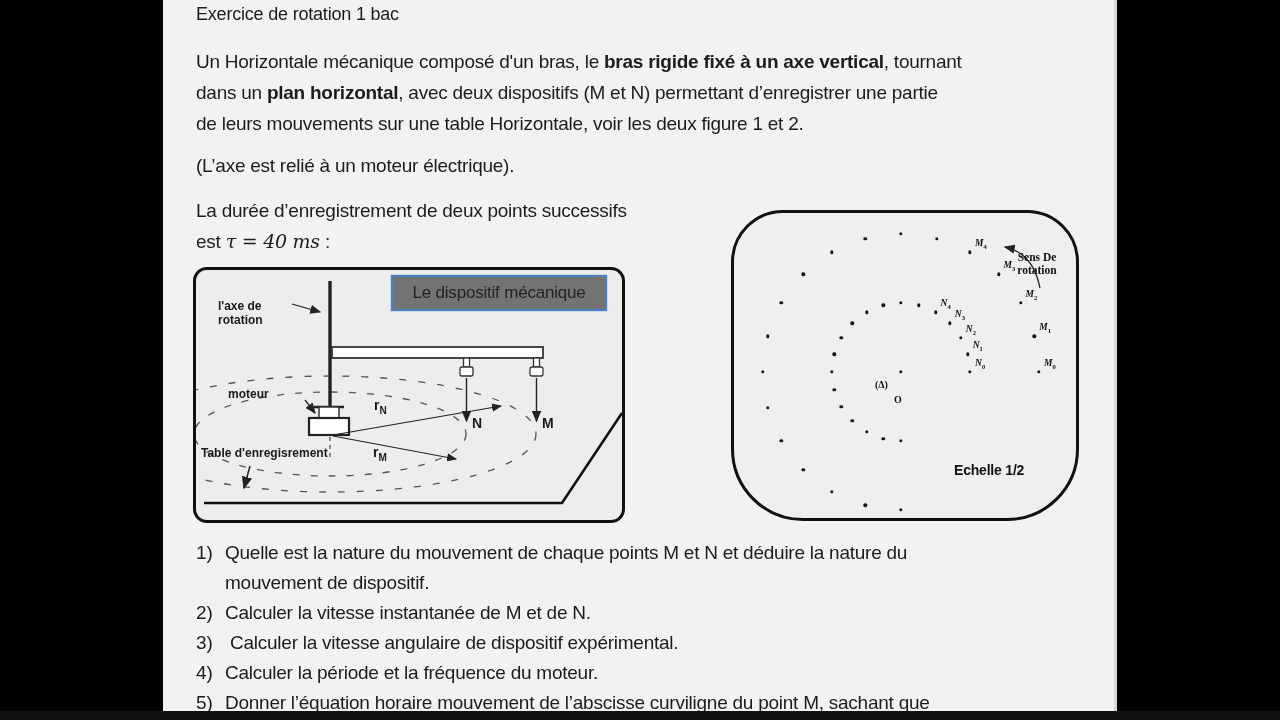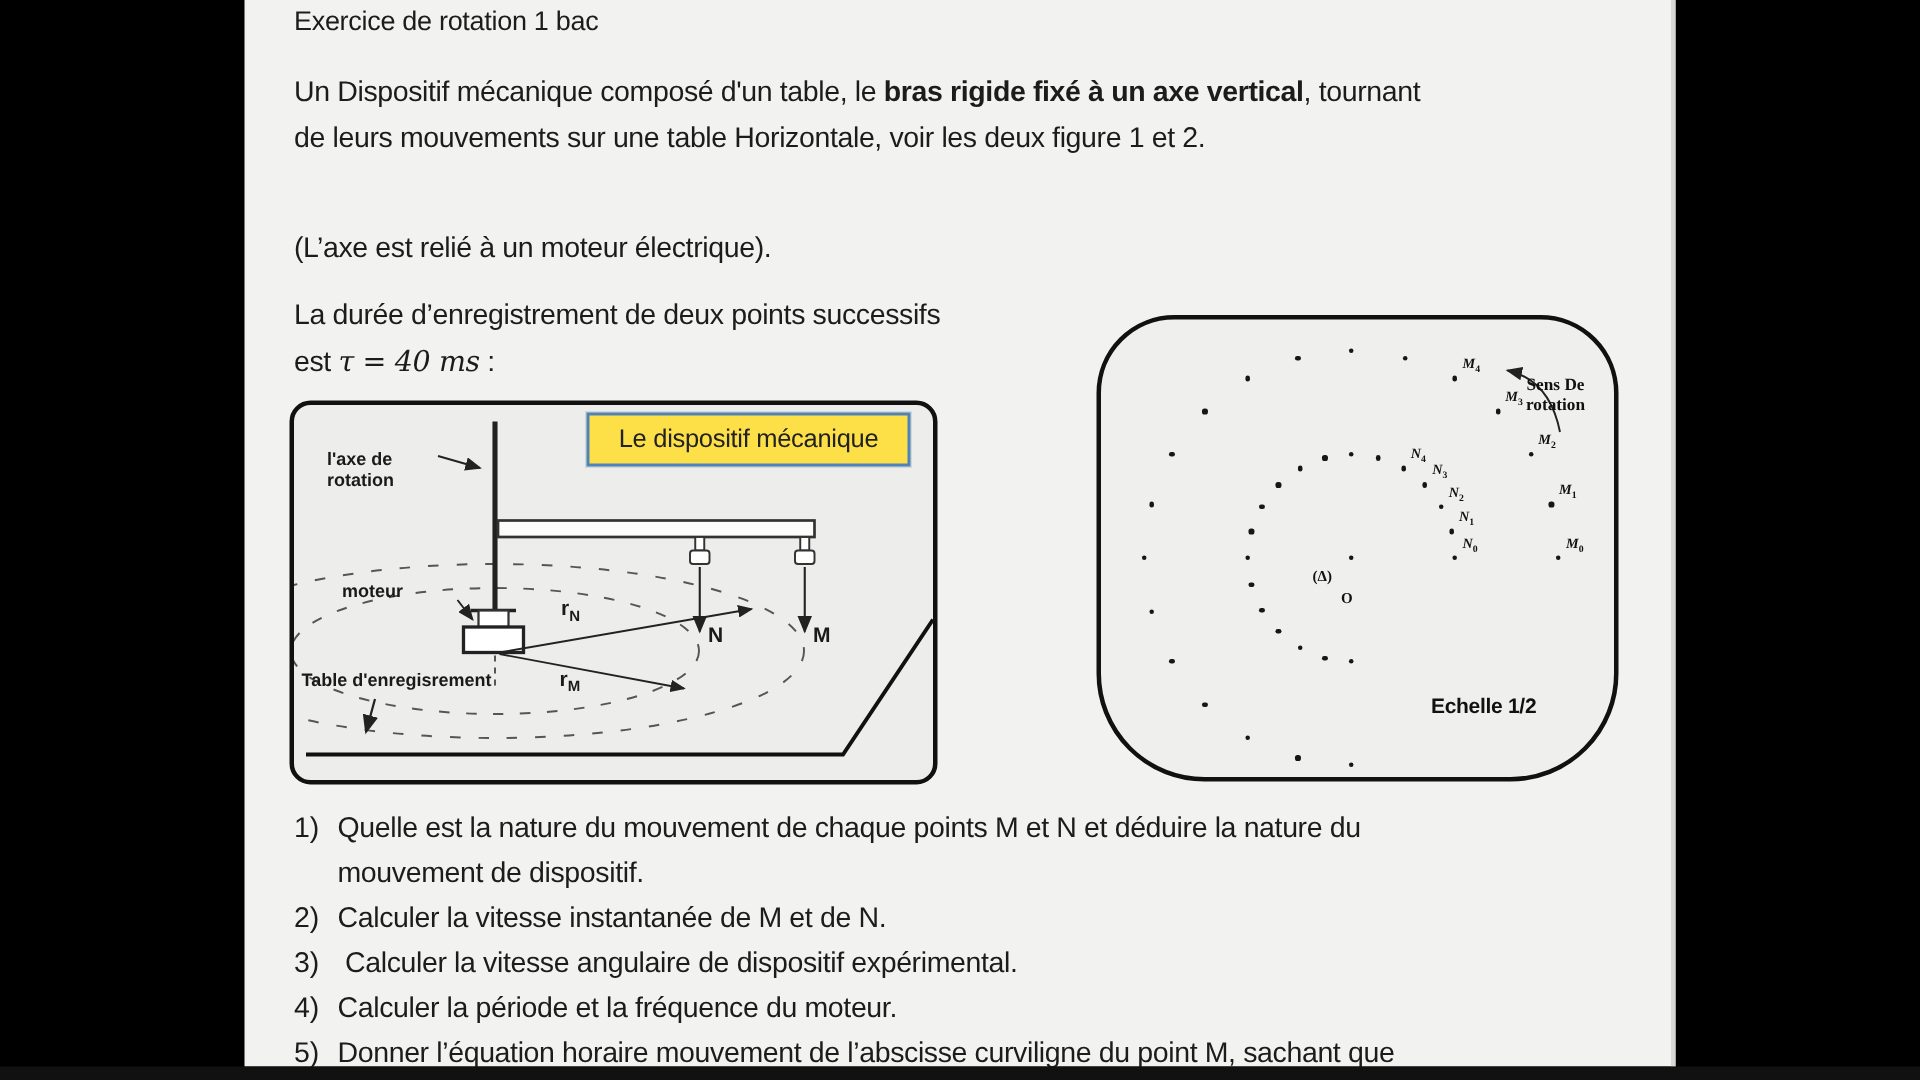--- a/index.html
+++ b/index.html
@@ -20,21 +20,21 @@
   #duration{left:33px;top:195px;}
   .math{font-family:"DejaVu Serif",serif;font-style:italic;font-size:19px;}
   
   #figure1{
     left:30px;top:267px;width:432px;height:256px;background:#ededeb;
     border:3px solid #111;border-radius:14px;box-sizing:border-box;overflow:hidden;
   }
   #figure1 svg{position:absolute;left:0;top:0;}
   .f1-label{position:absolute;font-weight:bold;font-size:12px;color:#1a1a1a;line-height:14px;}
   #fig1-titlebox{
-    position:absolute;left:195px;top:5px;width:212px;height:32px;background:#fde047;
+    position:absolute;left:195px;top:5px;width:212px;height:32px;background:#737373;
     border:2px solid #4f81bd;box-shadow:0 0 0 1px #c9d9ec;
     display:flex;align-items:center;justify-content:center;
     font-size:17px;color:#222;letter-spacing:-0.2px;
   }
   .pen-label{font-size:14px;}
   .r-label{font-size:14px;}
   .r-label sub{font-size:10px;}
   
   #figure2{
     left:568px;top:210px;width:348px;height:311px;background:#efefed;
@@ -58,21 +58,22 @@
   #bar-bottom{position:absolute;left:0;top:711px;width:1280px;height:9px;background:#111;}
 </style>
 </head>
 <body>
 
 <div id="page">
 
   <div class="abs doc-title">Exercice de rotation 1 bac</div>
 
   <div class="abs" id="intro">
-      <div class="t-line"><span>Un Dispositif mécanique composé d'un table, le </span><span class="b">bras rigide fixé à un axe vertical</span><span>, tournant</span></div>
+      <div class="t-line"><span>Un Horizontale mécanique composé d'un bras, le </span><span class="b">bras rigide fixé à un axe vertical</span><span>, tournant</span></div>
+      <div class="t-line"><span>dans un </span><span class="b">plan horizontal</span><span>, avec deux dispositifs (M et N) permettant d’enregistrer une partie</span></div>
       <div class="t-line"><span>de leurs mouvements sur une table Horizontale, voir les deux figure 1 et 2.</span></div>
     </div>
 
   <div class="abs t-line" id="axis-note">(L’axe est relié à un moteur électrique).</div>
 
   <div class="abs" id="duration">
     <div class="t-line">La durée d’enregistrement de deux points successifs</div>
     <div class="t-line" id="duration-line2"><span>est </span><span class="math">τ = 40 ms</span><span> :</span></div>
   </div>
 

